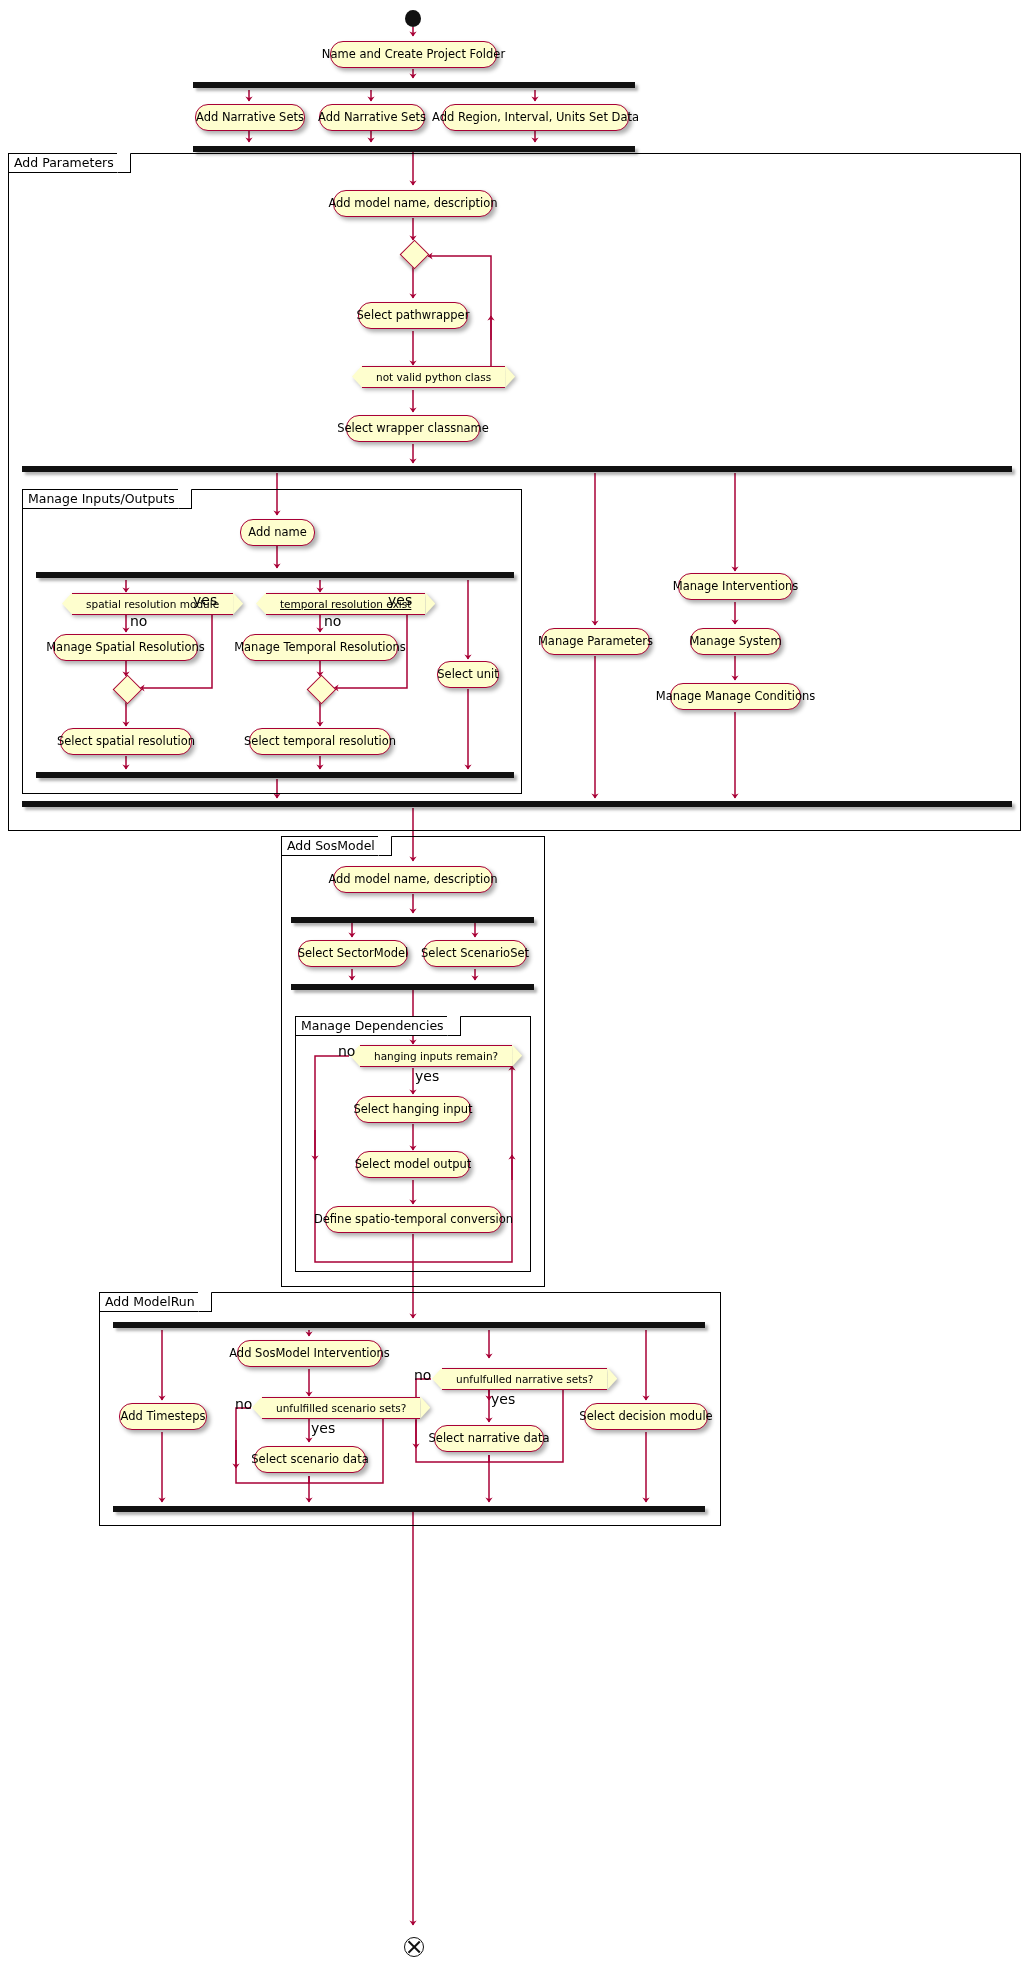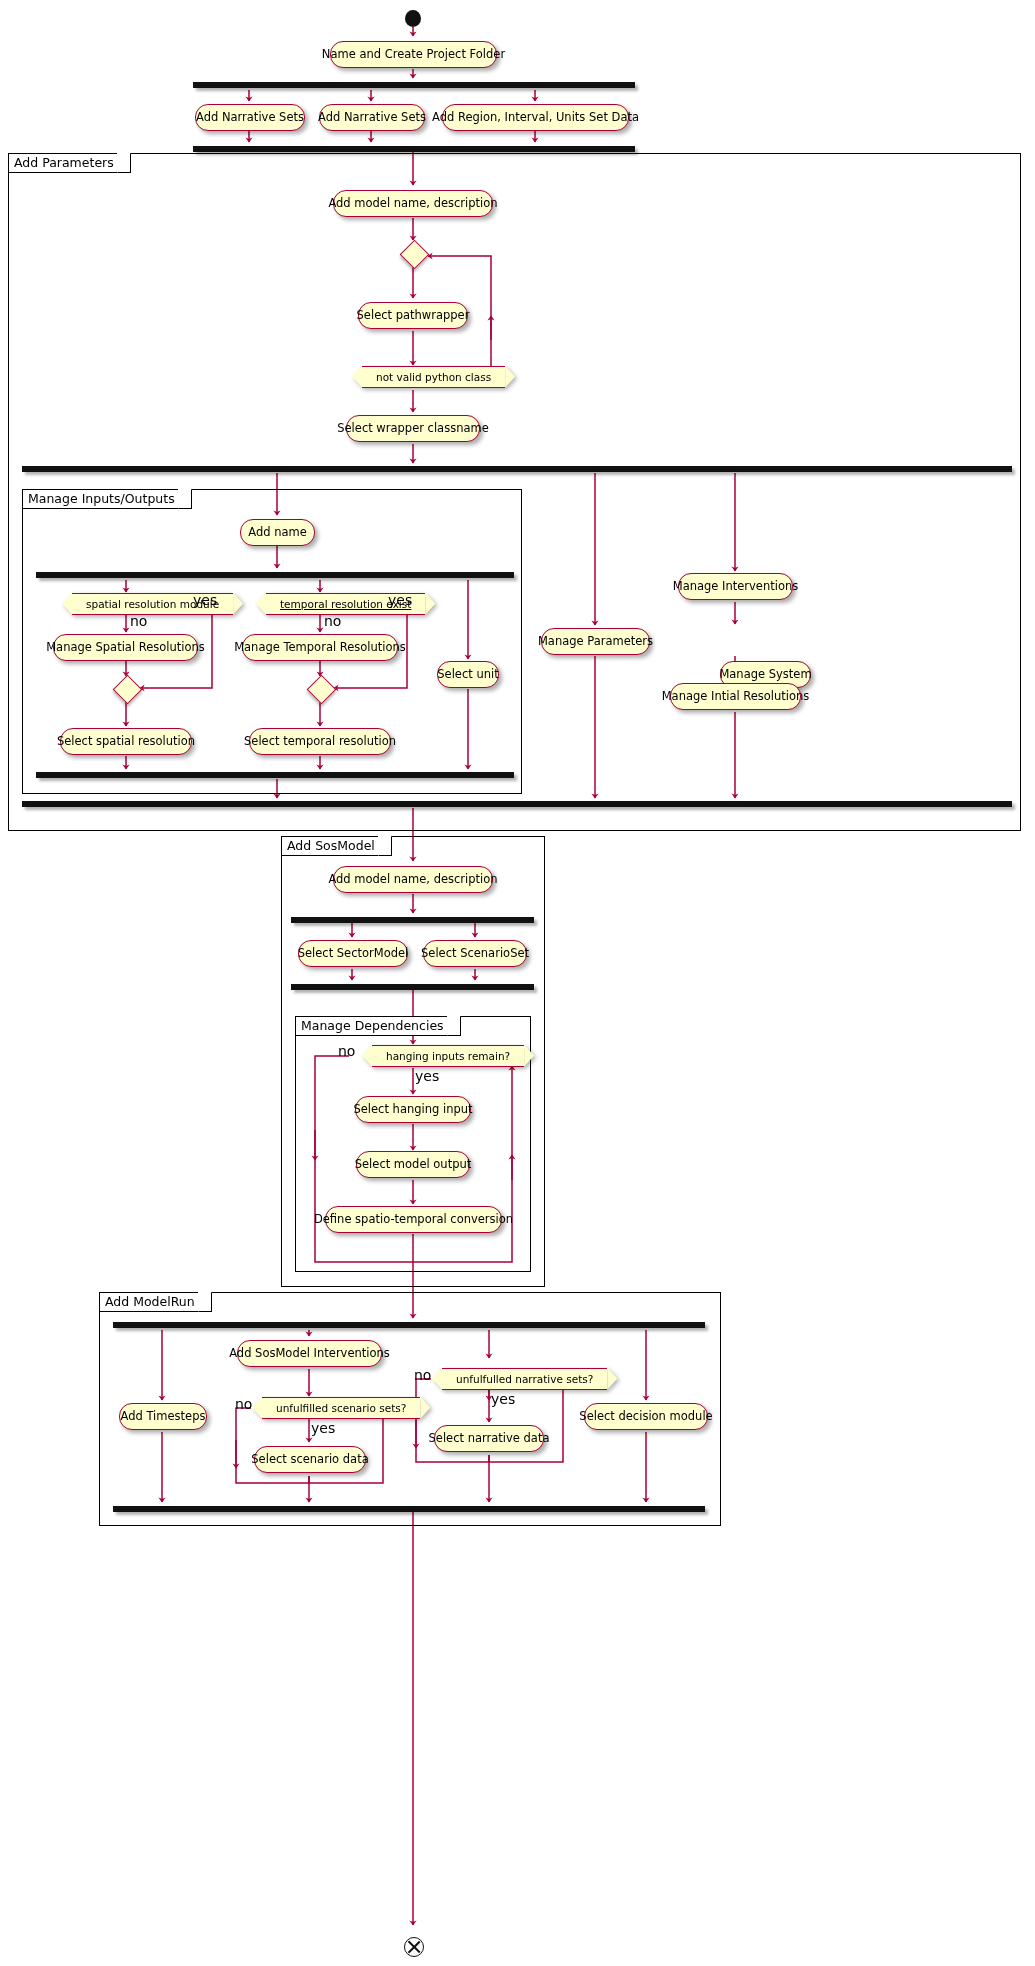--- a/index.html
+++ b/index.html
@@ -332,35 +332,35 @@
   <div class="diamond" style="left:311px;top:679px;"></div>
 
   <div class="act" style="left:60px;top:728px;width:132px;">Select spatial resolution</div>
   <div class="act" style="left:249px;top:728px;width:142px;">Select temporal resolution</div>
 
   <div class="bar" style="left:36px;top:772px;width:478px;"></div>
 
   <div class="act" style="left:541px;top:628px;width:109px;">Manage Parameters</div>
 
   <div class="act" style="left:678px;top:573px;width:115px;">Manage Interventions</div>
-  <div class="act" style="left:720px;top:628px;width:91px;margin-top:33px;">Manage System</div>
-  <div class="act" style="left:670px;top:683px;width:131px;">Manage Intial Resolutions</div>
+  <div class="act" style="left:690px;top:628px;width:91px;">Manage System</div>
+  <div class="act" style="left:670px;top:683px;width:131px;">Manage Manage Conditions</div>
 
   <div class="bar" style="left:22px;top:801px;width:990px;"></div>
 
   <div class="act" style="left:333px;top:866px;width:160px;">Add model name, description</div>
 
   <div class="bar" style="left:291px;top:917px;width:243px;"></div>
 
   <div class="act" style="left:298px;top:940px;width:110px;">Select SectorModel</div>
   <div class="act" style="left:423px;top:940px;width:104px;">Select ScenarioSet</div>
 
   <div class="bar" style="left:291px;top:984px;width:243px;"></div>
 
-  <div class="cond" style="left:372px;top:1045px;">
+  <div class="cond" style="left:360px;top:1045px;">
     <span class="hexwrap">hanging inputs remain?</span>
   </div>
   <div class="elabel" style="left:338px;top:1044px;">no</div>
   <div class="elabel" style="left:415px;top:1069px;">yes</div>
 
   <div class="act" style="left:355px;top:1096px;width:116px;">Select hanging input</div>
   <div class="act" style="left:356px;top:1151px;width:114px;">Select model output</div>
   <div class="act" style="left:325px;top:1206px;width:177px;">Define spatio-temporal conversion</div>
 
   <div class="bar" style="left:113px;top:1322px;width:592px;"></div>

